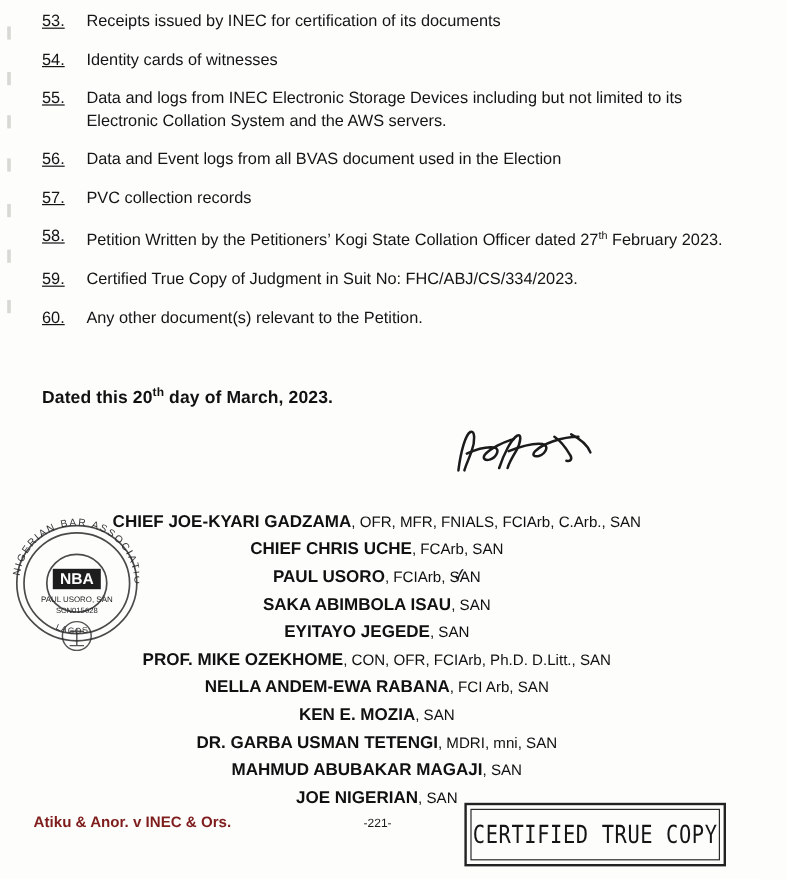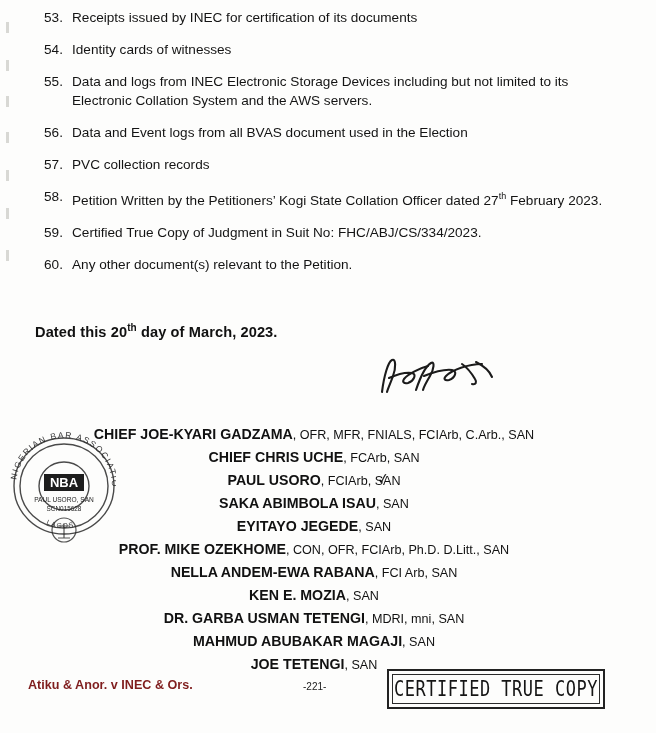--- a/index.html
+++ b/index.html
@@ -47,23 +47,24 @@
     display: flex;
     align-items: flex-start;
     margin-bottom: 13px;
     font-size: 13.6px;
     line-height: 19px;
     color: #141414;
   }
   .item .num {
     width: 42px;
     flex: 0 0 42px;
-    text-align: center;
+    text-align: left;
     padding-left: 5px;
     box-sizing: border-box;
+    text-decoration: underline;
   }
   .item .txt {
     flex: 1 1 auto;
     padding-right: 10px;
   }
   .item .txt sup {
     font-size: 9px;
     vertical-align: super;
   }
   .dated {
@@ -136,21 +137,21 @@
     left: 303px;
     top: 681px;
     font-size: 10px;
     color: #1a1a1a;
   }
   .ctc-stamp {
     position: absolute;
     left: 387px;
     top: 669px;
     width: 218px;
-    height: 40px;
+    height: 53px;
     border: 2.5px solid #222;
     box-sizing: border-box;
   }
   .ctc-stamp .inner {
     position: absolute;
     left: 3px;
     top: 3px;
     right: 3px;
     bottom: 3px;
     border: 1px solid #2a2a2a;
@@ -288,21 +289,21 @@
     <div class="sig-line"><span class="name">CHIEF JOE-KYARI GADZAMA</span><span class="post">, OFR, MFR, FNIALS, FCIArb, C.Arb., SAN</span></div>
     <div class="sig-line"><span class="name">CHIEF CHRIS UCHE</span><span class="post">, FCArb, SAN</span></div>
     <div class="sig-line"><span class="name">PAUL USORO</span><span class="post">, FCIArb, SAN</span></div>
     <div class="sig-line"><span class="name">SAKA ABIMBOLA ISAU</span><span class="post">, SAN</span></div>
     <div class="sig-line"><span class="name">EYITAYO JEGEDE</span><span class="post">, SAN</span></div>
     <div class="sig-line"><span class="name">PROF. MIKE OZEKHOME</span><span class="post">, CON, OFR, FCIArb, Ph.D. D.Litt., SAN</span></div>
     <div class="sig-line"><span class="name">NELLA ANDEM-EWA RABANA</span><span class="post">, FCI Arb, SAN</span></div>
     <div class="sig-line"><span class="name">KEN E. MOZIA</span><span class="post">, SAN</span></div>
     <div class="sig-line"><span class="name">DR. GARBA USMAN TETENGI</span><span class="post">, MDRI, mni, SAN</span></div>
     <div class="sig-line"><span class="name">MAHMUD ABUBAKAR MAGAJI</span><span class="post">, SAN</span></div>
-    <div class="sig-line"><span class="name">JOE TETENGI</span><span class="post">, SAN</span></div>
+    <div class="sig-line"><span class="name">JOE NIGERIAN</span><span class="post">, SAN</span></div>
   </div>
 
   <div class="footer-case">Atiku &amp; Anor. v INEC &amp; Ors.</div>
   <div class="footer-page">-221-</div>
 
   <div class="ctc-stamp">
     <div class="inner">
       <span class="ctc-text">CERTIFIED TRUE COPY</span>
     </div>
   </div>

